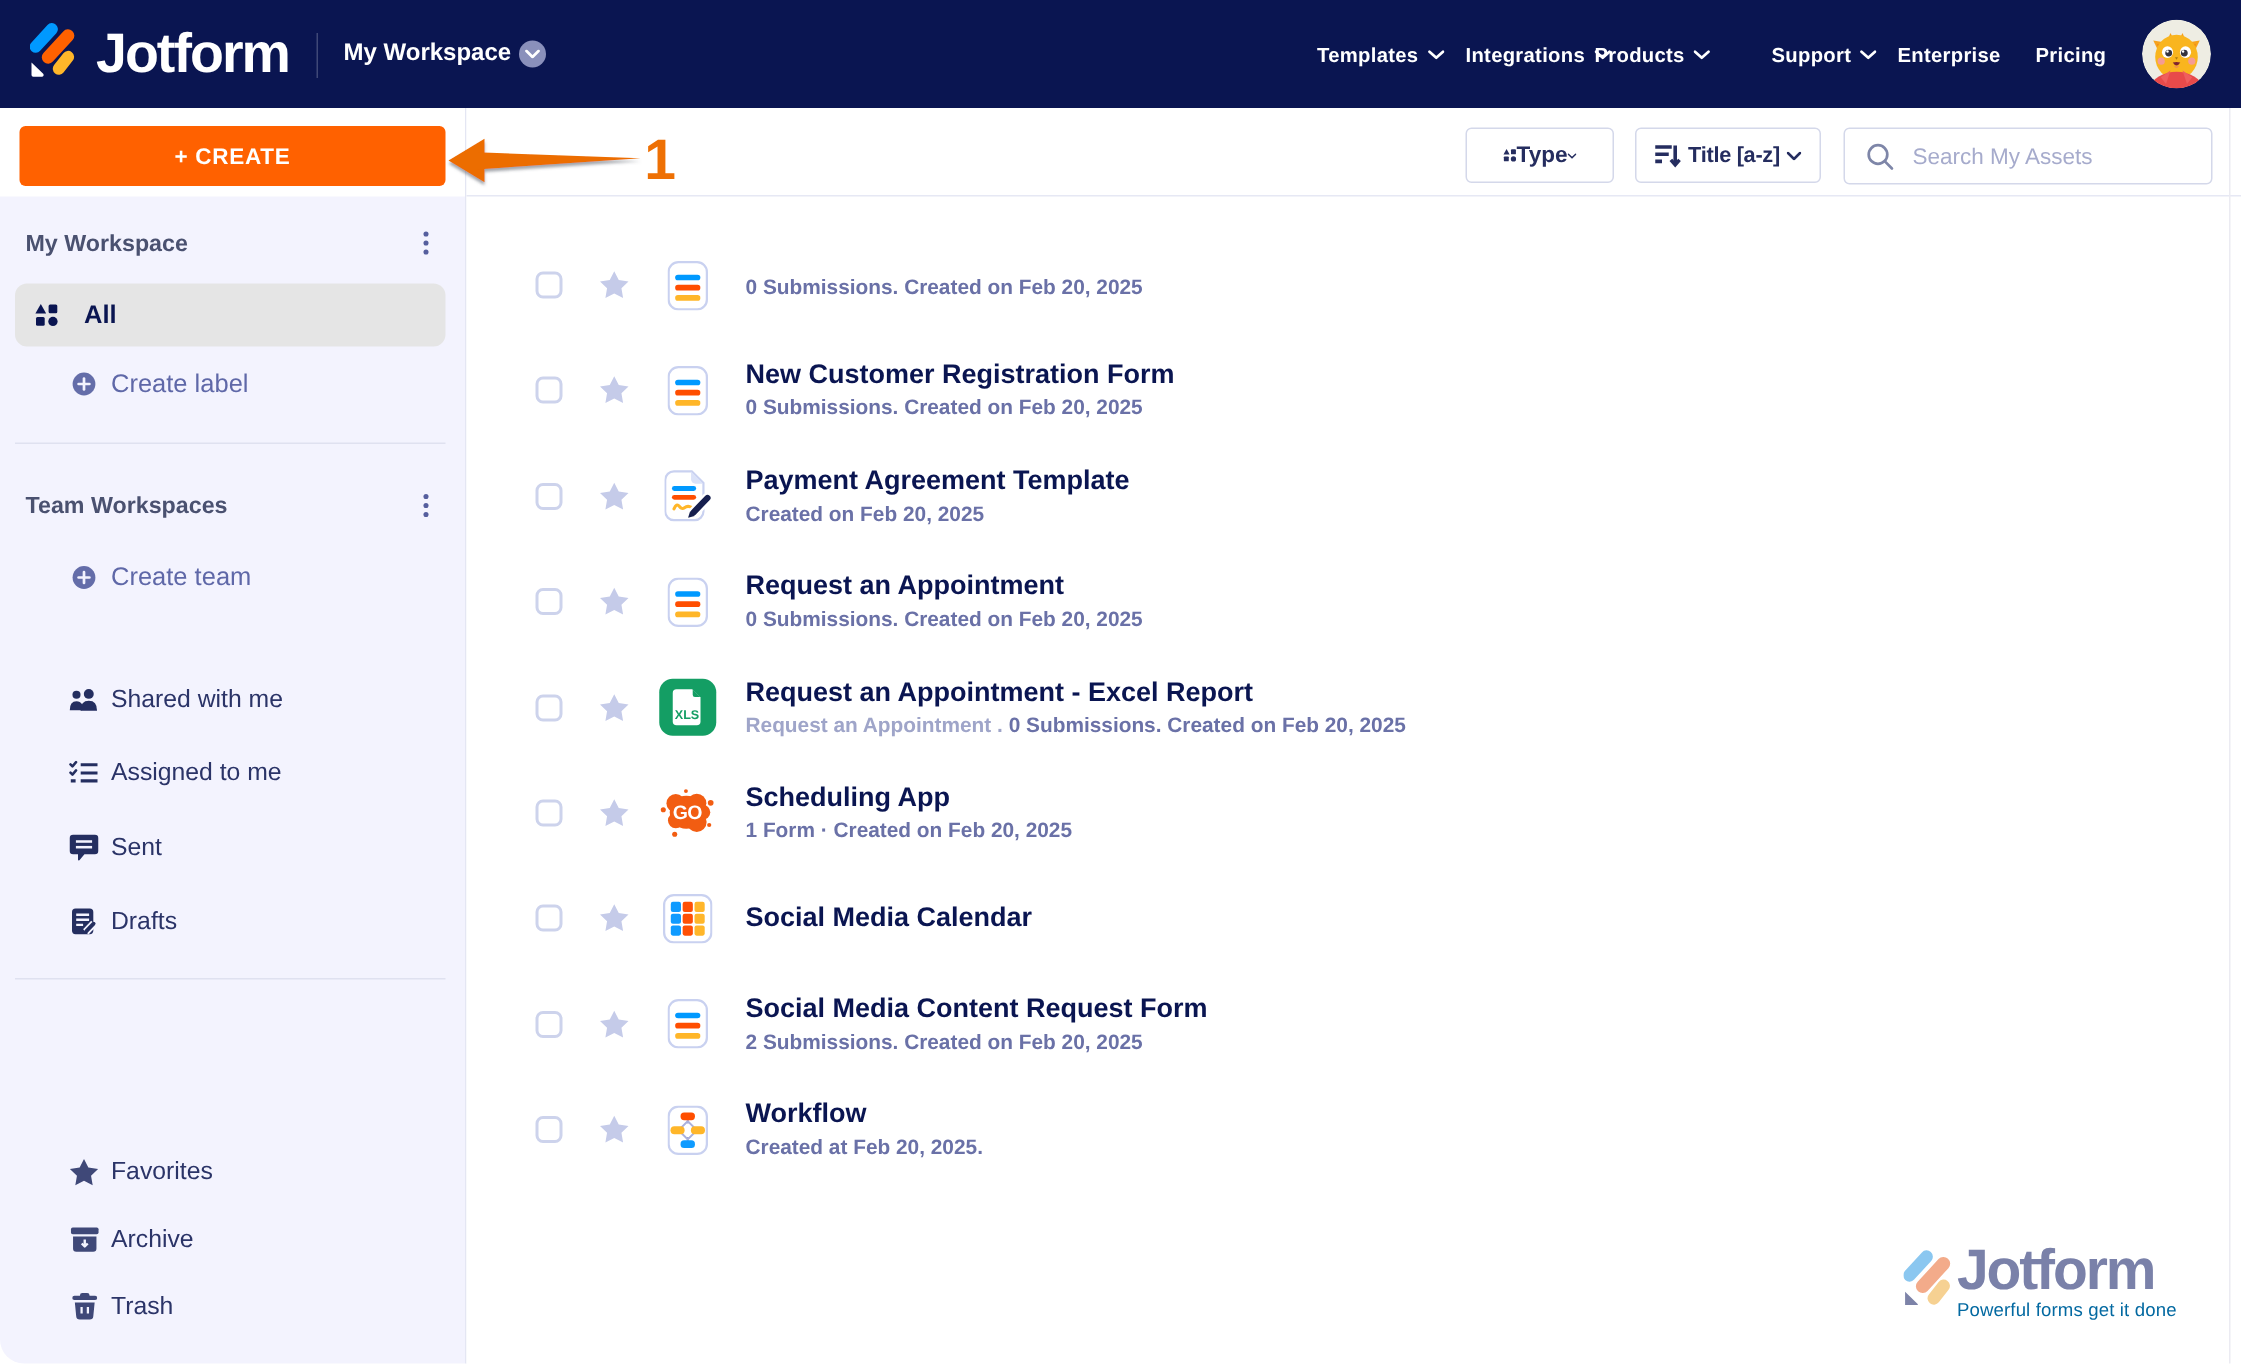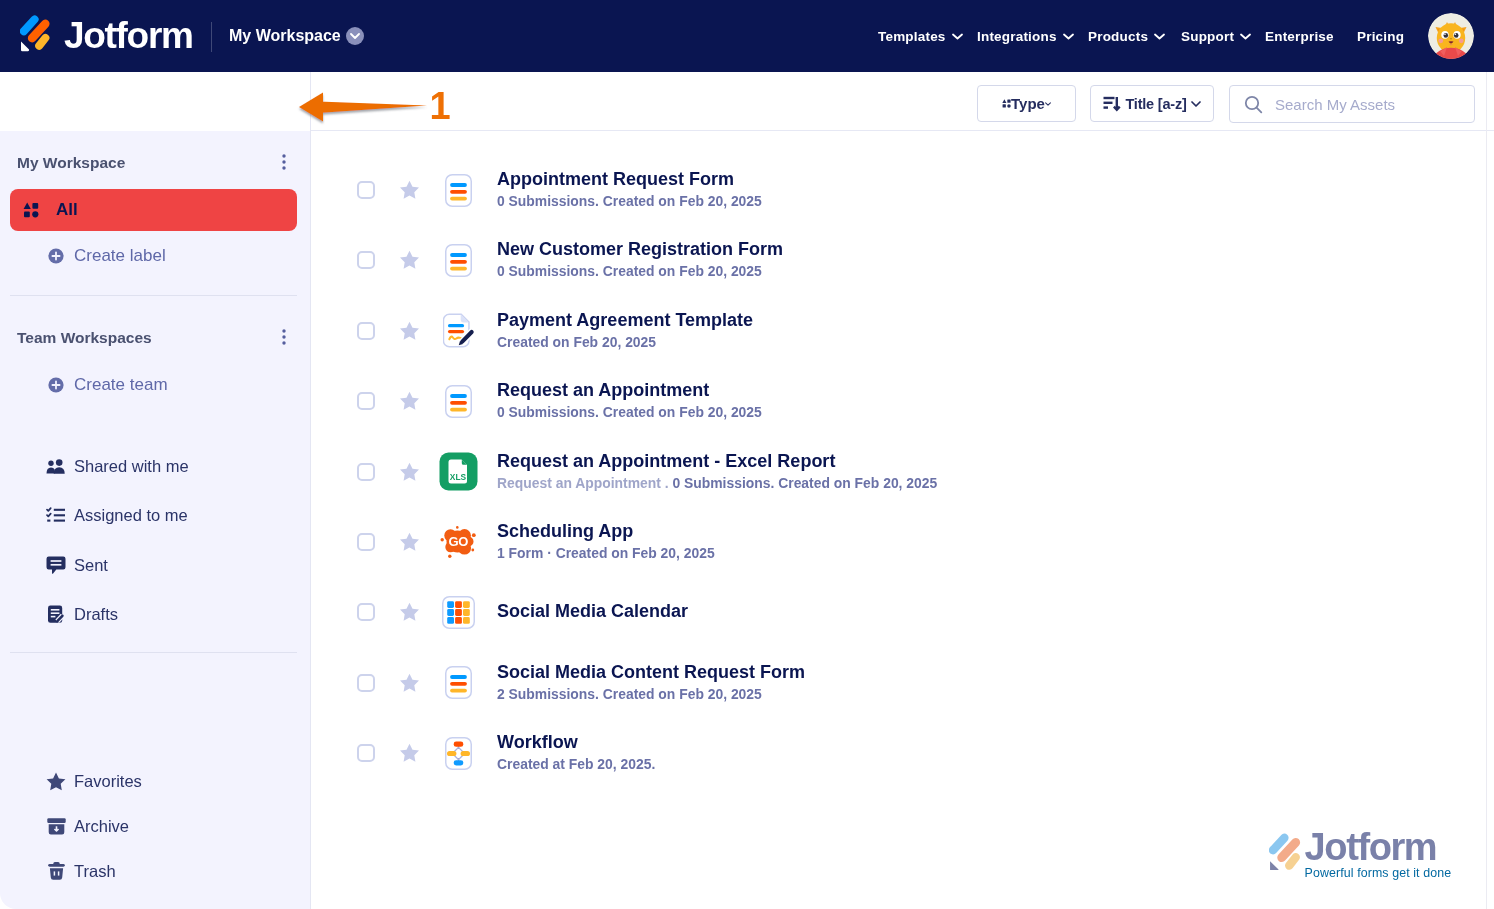--- a/index.html
+++ b/index.html
@@ -11,21 +11,21 @@
 #nav .ws{position:absolute;left:229px;top:27px;font-size:16px;font-weight:bold;color:#fff}
 #nav .wsbadge{position:absolute;left:346px;top:27px;width:18px;height:18px;border-radius:50%;background:#8a90bb;display:flex;align-items:center;justify-content:center}
 .menu{position:absolute;top:0;height:72px;display:flex;align-items:center;font-size:13.5px;font-weight:bold;color:#fff;letter-spacing:.2px}
 .menu svg{margin-left:6px}
 #avatar{position:absolute;left:1428px;top:13px;width:46px;height:46px;border-radius:50%;overflow:hidden}
 #side{position:absolute;left:0;top:72px;width:311px;height:837px;background:#fff;border-right:1px solid #e4e6f3}
 #sidelow{position:absolute;left:0;top:59px;width:310px;height:778px;background:#f3f3fe;border-radius:0 0 0 16px}
 #createbtn{position:absolute;left:13px;top:12px;width:284px;height:40px;background:#ff6100;border-radius:4px;color:#fff;font-size:15px;font-weight:bold;letter-spacing:.5px;display:flex;align-items:center;justify-content:center}
 .shead{position:absolute;left:17px;font-size:15.5px;font-weight:bold;color:#4a5170}
 .sdots{position:absolute;left:276px;width:16px;text-align:center}
-.allrow{position:absolute;left:10px;top:117px;width:287px;height:42px;background:#ef4444;border-radius:8px;display:flex;align-items:center}
+.allrow{position:absolute;left:10px;top:117px;width:287px;height:42px;background:#e5e5e5;border-radius:8px;display:flex;align-items:center}
 .allrow svg{margin-left:13px}
 .allrow span{margin-left:17px;font-size:17px;font-weight:bold;color:#0a1551}
 .create{position:absolute;left:48px;display:flex;align-items:center;color:#5f68a8;font-size:17px}
 .create span{margin-left:10px}
 .sdiv{position:absolute;left:10px;width:287px;height:1px;background:#dfe1f0}
 .sitem{position:absolute;left:46px;display:flex;align-items:center;color:#2b3468;font-size:16.5px}
 .sitem .ic{width:20px;height:20px;display:flex;align-items:center;justify-content:center}
 .sitem span{margin-left:8px}
 #main{position:absolute;left:311px;top:72px;width:1183px;height:837px;background:#fff}
 #toolbar{position:absolute;left:0;top:0;width:1183px;height:59px;border-bottom:1px solid #e6e8f4}
@@ -59,21 +59,21 @@
       <svg width="10" height="6" viewBox="0 0 10 6">
         <polyline points="1,1 5,5 9,1" fill="none" stroke="#fff" stroke-width="1.8" stroke-linecap="round" stroke-linejoin="round"></polyline>
       </svg>
     </div>
   <div class="menu" style="left:977px">Integrations<svg width="11" height="7" viewBox="0 0 11 7">
         <polyline points="1,1.5 5.5,5.5 10,1.5" fill="none" stroke="#fff" stroke-width="1.8" stroke-linecap="round" stroke-linejoin="round"></polyline>
       </svg></div>
   <div class="menu" style="left:878px">Templates<svg width="11" height="7" viewBox="0 0 11 7">
         <polyline points="1,1.5 5.5,5.5 10,1.5" fill="none" stroke="#fff" stroke-width="1.8" stroke-linecap="round" stroke-linejoin="round"></polyline>
       </svg></div>
-  <div class="menu" style="left:1088px">Products<svg width="11" height="7" viewBox="0 0 11 7">
+  <div class="menu" style="left:1063px">Products<svg width="11" height="7" viewBox="0 0 11 7">
         <polyline points="1,1.5 5.5,5.5 10,1.5" fill="none" stroke="#fff" stroke-width="1.8" stroke-linecap="round" stroke-linejoin="round"></polyline>
       </svg></div>
   <div class="menu" style="left:1181px">Support<svg width="11" height="7" viewBox="0 0 11 7">
         <polyline points="1,1.5 5.5,5.5 10,1.5" fill="none" stroke="#fff" stroke-width="1.8" stroke-linecap="round" stroke-linejoin="round"></polyline>
       </svg></div>
   <div class="menu" style="left:1265px">Enterprise</div>
   <div class="menu" style="left:1357px">Pricing</div>
   <div id="avatar">
     <svg width="46" height="46" viewBox="0 0 46 46">
       <circle cx="23" cy="23" r="23" fill="#eeede3"></circle>
@@ -96,20 +96,21 @@
       <circle cx="12.8" cy="27.8" r="2.4" fill="#f59c94"></circle>
       <circle cx="33.2" cy="27.8" r="2.4" fill="#f59c94"></circle>
       <path d="M22,25.2 L24,25.2 L23,26.8 Z" fill="#a97a0e"></path>
       <path d="M20.5,28.6 Q23,32.6 25.5,28.6 Q23,27.9 20.5,28.6 Z" fill="#7e2430"></path>
       <path d="M21.2,30.9 Q23,32 24.8,30.9 Q23,33.4 21.2,30.9 Z" fill="#e8766f"></path>
     </svg>
   </div>
 </div>
 <div id="side">
   <div id="sidelow"></div>
+  <div id="createbtn">+ CREATE</div>
   <div class="shead" style="top:82px">My Workspace</div>
   <div class="sdots" style="top:82px"><svg width="4" height="16" viewBox="0 0 4 16">
         <circle cx="2" cy="2" r="1.7" fill="#555e9e"></circle>
         <circle cx="2" cy="8" r="1.7" fill="#555e9e"></circle>
         <circle cx="2" cy="14" r="1.7" fill="#555e9e"></circle>
       </svg></div>
   <div class="allrow">
     <svg width="16" height="16" viewBox="0 0 16 16">
         <path d="M4.2,0.6 L7.8,7 H0.6 Z" fill="#0a1551"></path>
         <rect x="9.4" y="1" width="5.8" height="5.8" rx="1" fill="#0a1551"></rect>
@@ -266,21 +267,20 @@
       </span>
     <span class="rowic">
         <svg width="27" height="33" viewBox="0 0 27 33">
           <rect x="0.75" y="0.75" width="25.5" height="31.5" rx="6.5" fill="#fff" stroke="#c9d1f0" stroke-width="1.5"></rect>
           <line x1="7" y1="11" x2="20" y2="11" stroke="#0099ff" stroke-width="3.8" stroke-linecap="round"></line>
           <line x1="7" y1="17.8" x2="20" y2="17.8" stroke="#ff4e00" stroke-width="3.8" stroke-linecap="round"></line>
           <line x1="7" y1="24.6" x2="20" y2="24.6" stroke="#ffb629" stroke-width="3.8" stroke-linecap="round"></line>
         </svg>
       </span>
     <div class="rowtxt">
-        <div class="t">Appointment Request Form</div>
         <div class="s">0 Submissions. Created on Feb 20, 2025</div>
       </div>
   </div>
   <div class="row" style="top:153.4px">
     <span class="cb"></span>
     <span class="rowstar">
         <svg width="21" height="20" viewBox="0 0 21 20">
           <path d="M10.5,0.8 L13.5,6.7 L20,7.6 L15.3,12.2 L16.4,18.7 L10.5,15.6 L4.6,18.7 L5.7,12.2 L1,7.6 L7.5,6.7 Z" fill="#c5cbe9"></path>
         </svg>
       </span>

